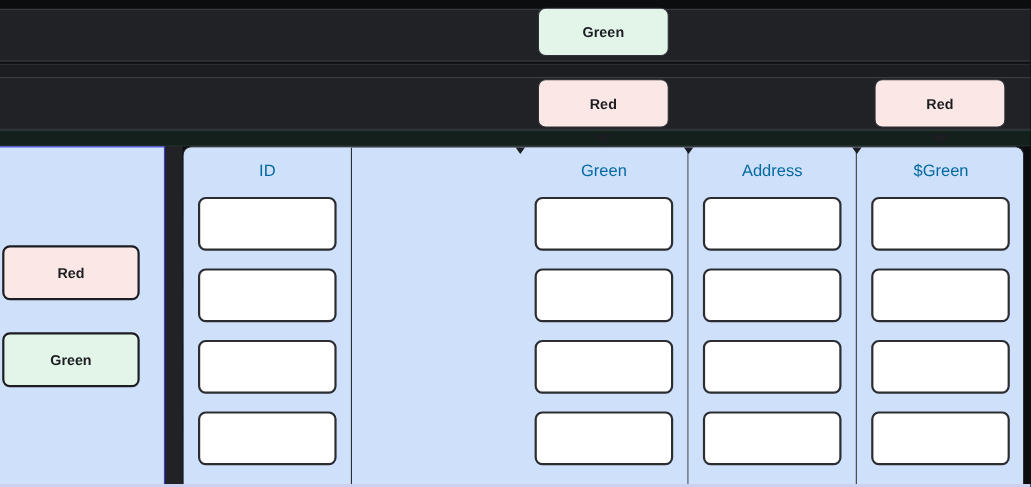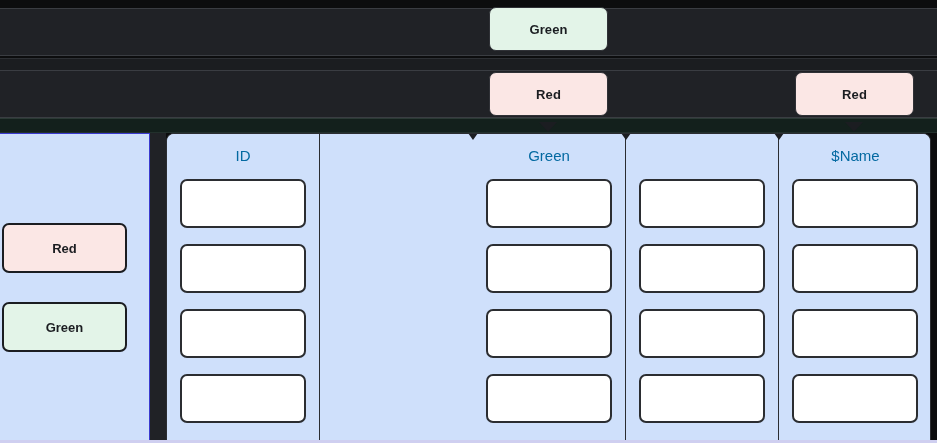--- a/index.html
+++ b/index.html
@@ -220,28 +220,29 @@
         <div class="col" style="left: 306px; width: 153px;">
           <div class="col-tick" style="left: -5px;"></div>
           <div class="col-head">Green</div>
           <div class="cell" style="top: 45px; left: 13px; width: 126px;"></div>
           <div class="cell" style="top: 110px; left: 13px; width: 126px;"></div>
           <div class="cell" style="top: 175px; left: 13px; width: 126px;"></div>
           <div class="cell" style="top: 240px; left: 13px; width: 126px;"></div>
         </div>
         <div class="col" style="left: 459px; width: 153px;">
           <div class="col-tick" style="left: -5px;"></div>
+          <div class="col-head">Address</div>
           <div class="cell" style="top: 45px; left: 13px; width: 126px;"></div>
           <div class="cell" style="top: 110px; left: 13px; width: 126px;"></div>
           <div class="cell" style="top: 175px; left: 13px; width: 126px;"></div>
           <div class="cell" style="top: 240px; left: 13px; width: 126px;"></div>
         </div>
         <div class="col" style="left: 612px; width: 153px;">
           <div class="col-tick" style="left: -5px;"></div>
-          <div class="col-head">$Name</div>
+          <div class="col-head">$Green</div>
           <div class="cell" style="top: 45px; left: 13px; width: 126px;"></div>
           <div class="cell" style="top: 110px; left: 13px; width: 126px;"></div>
           <div class="cell" style="top: 175px; left: 13px; width: 126px;"></div>
           <div class="cell" style="top: 240px; left: 13px; width: 126px;"></div>
         </div>
       </div>
 
     <div class="bottom-line"></div>
   </div>
 

